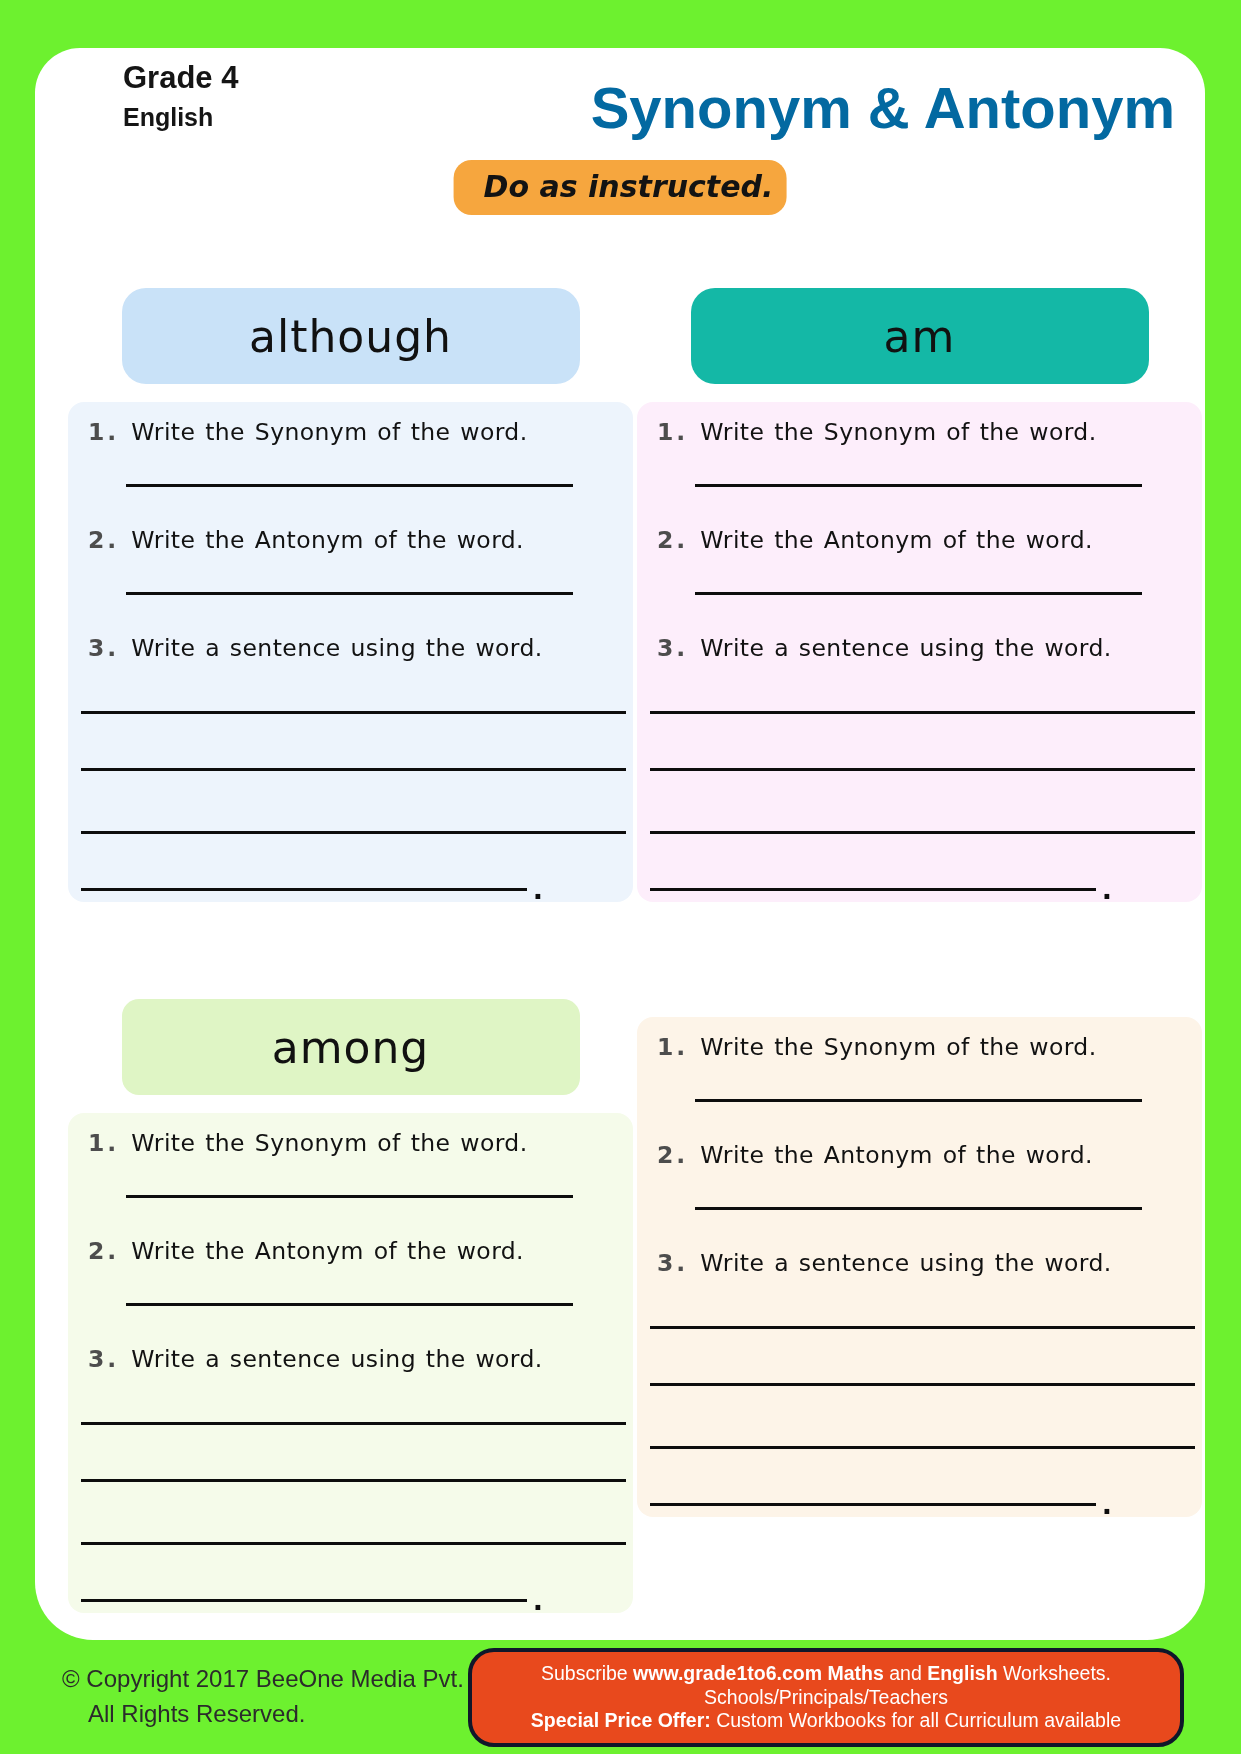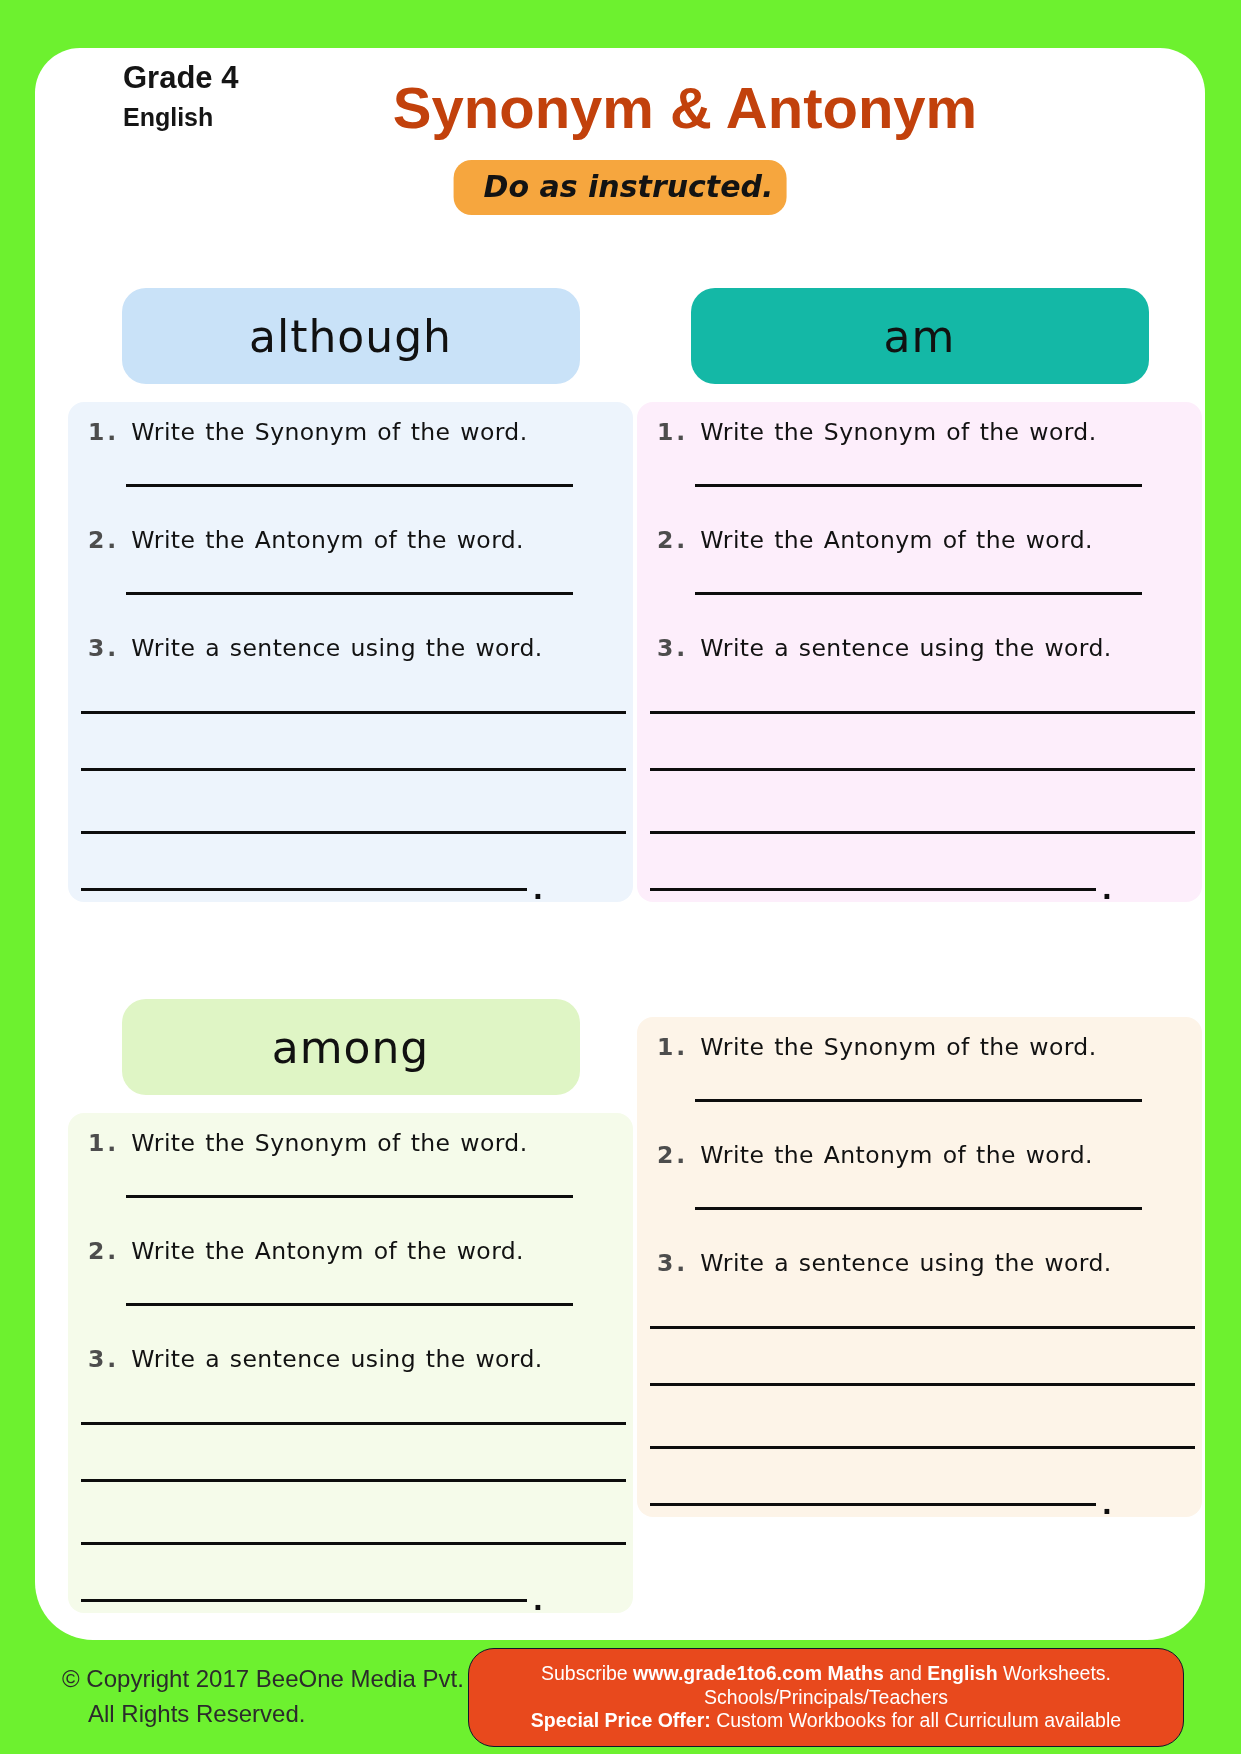--- a/index.html
+++ b/index.html
@@ -9,23 +9,23 @@
   *{margin:0;padding:0;box-sizing:border-box;}
   html,body{width:1241px;height:1754px;}
   body{background:var(--bg);position:relative;overflow:hidden;
        font-family:"DejaVu Sans",sans-serif;}
   .page{position:absolute;left:35px;top:48px;width:1170px;height:1592px;
         background:var(--page);border-radius:45px 45px 58px 58px;}
   .grade-block{position:absolute;left:50px;top:12px;color:#151515;
         font-family:"Liberation Sans",sans-serif;margin-left:38px;}
   .grade{font-size:31px;font-weight:bold;}
   .subject{font-size:25px;font-weight:bold;margin-top:7px;}
-  .title{position:absolute;left:160px;right:30px;top:26px;text-align:center;
+  .title{position:absolute;left:160px;right:30px;top:26px;text-align:right;
         font-family:"Liberation Sans",sans-serif;font-weight:bold;
-        font-size:58px;color:#c2410c;letter-spacing:0px;}
+        font-size:58px;color:#0369a1;letter-spacing:0px;}
   .pill{position:absolute;top:112px;left:50%;transform:translateX(-50%);
         background:var(--pill);border-radius:18px;padding:9px 13px 11px 30px;
         font-size:30px;font-weight:bold;font-style:italic;color:#131313;
         white-space:nowrap;}
   .cards{position:absolute;left:33px;top:240px;
         display:grid;grid-template-columns:533px 533px;column-gap:36px;row-gap:97px;}
   .card{width:565px;}
   .card-header{width:458px;height:96px;margin:0 auto;border-radius:24px;
         display:flex;align-items:center;justify-content:center;}
   .word{font-size:44px;color:#111;letter-spacing:1px;}
@@ -39,21 +39,21 @@
   .ans1{top:82px;left:58px;right:60px;}
   .ans2{top:190px;left:58px;right:60px;}
   .sl{left:13px;right:7px;}
   .sl1{top:309px;} .sl2{top:366px;} .sl3{top:429px;}
   .sl4{top:486px;left:13px;right:auto;width:446px;}
   .dot{position:absolute;top:-17px;right:-16px;font-size:27px;font-weight:bold;color:#0d0d0d;}
   .copyright{position:absolute;left:62px;top:1662px;font-size:24px;color:#2b2b2b;
         font-family:"Liberation Sans",sans-serif;line-height:1.45;}
   .copyright .l2{padding-left:26px;}
   .promo{position:absolute;left:468px;top:1648px;width:716px;height:99px;
-        background:var(--promo);border:1px solid #0f172a;border-radius:26px;
+        background:var(--promo);border:4px solid #0f172a;border-radius:26px;
         color:#fff;text-align:center;font-family:"Liberation Sans",sans-serif;
         font-size:19.5px;line-height:1.22;display:flex;flex-direction:column;
         justify-content:center;}
   .promo .b{font-weight:bold;}
 </style>
 </head>
 <body>
 
 <div class="page">
   <div class="grade-block">
@@ -114,21 +114,21 @@
       <div class="ans sl sl1"></div>
       <div class="ans sl sl2"></div>
       <div class="ans sl sl3"></div>
       <div class="ans sl sl4">
         <span class="dot">.</span>
       </div>
     </div>
   </div>
 
   <div class="card">
-    <div class="card-header" style="background: rgb(223, 245, 197);">
+    <div class="card-header" style="background: rgb(223, 245, 197); border-radius: 17px;">
       <span class="word">among</span>
     </div>
     <div class="card-body" style="background: rgb(245, 251, 234);">
       <div class="q q1">
         <span class="num">1.</span>
         <span class="txt"><span>Write the </span><span class="b">Synonym</span><span> of the word.</span></span>
       </div>
       <div class="ans ans1"></div>
       <div class="q q2">
         <span class="num">2.</span>

